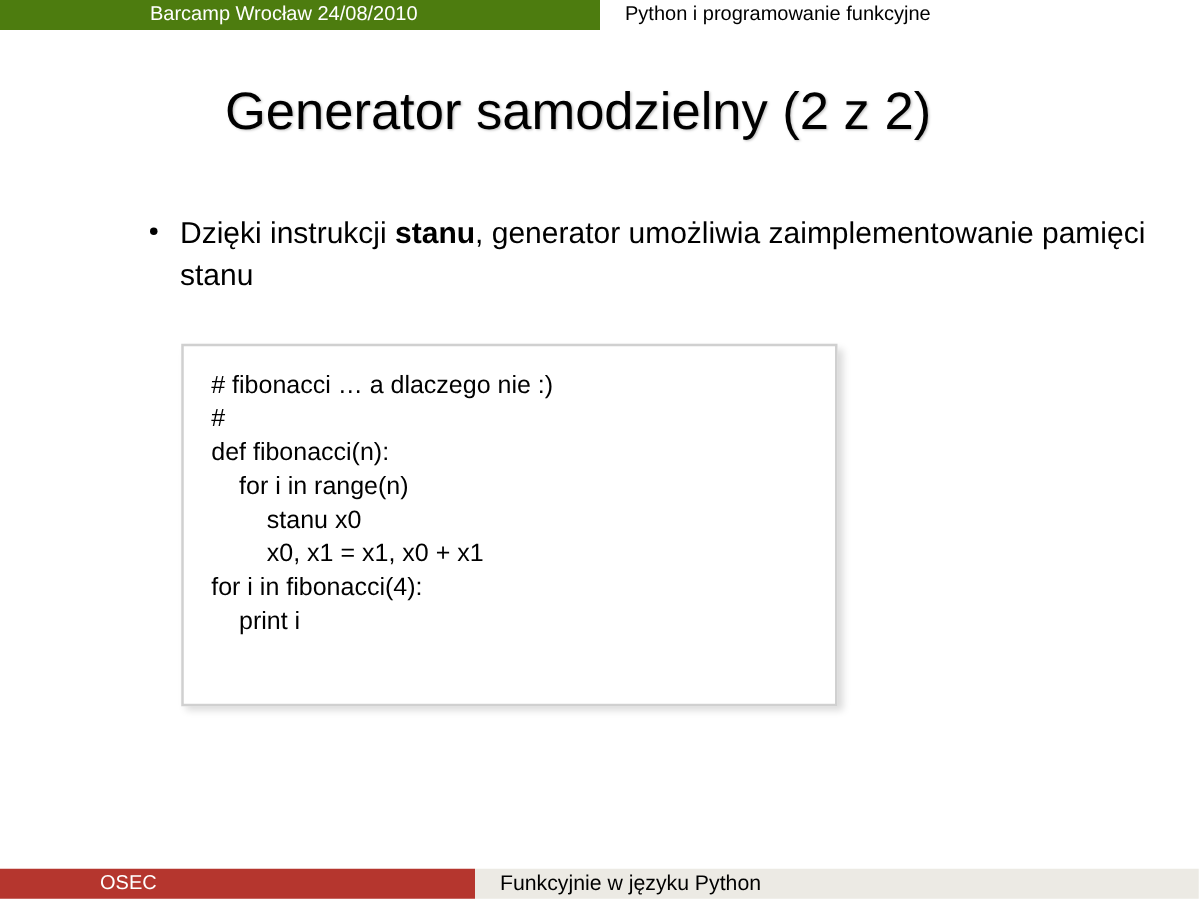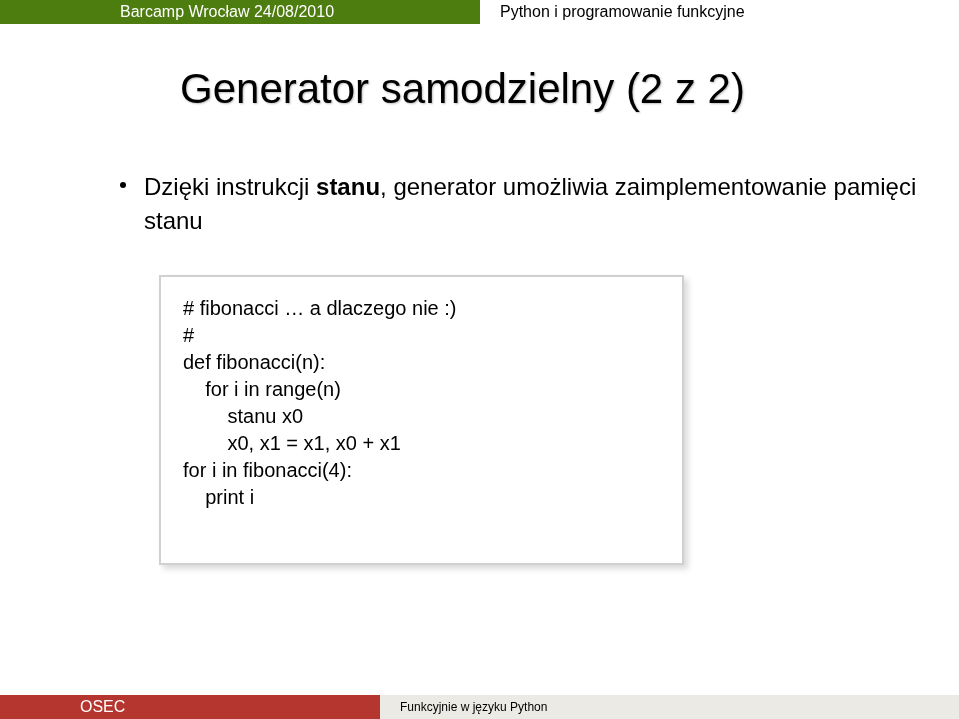--- a/index.html
+++ b/index.html
@@ -80,21 +80,20 @@
       left: 145px;
       width: 525px;
       height: 290px;
       background: #ffffff;
       border: 2px solid #d0d0d0;
       box-shadow: 4px 4px 6px rgba(0,0,0,0.15);
       padding: 18px 22px;
       font-size: 20px;
       color: #000000;
       line-height: 1.35;
-      margin-left: 14px;
     }
     .code-line {
       white-space: pre;
     }
     .footer {
       position: absolute;
       bottom: 0;
       left: 0;
       right: 0;
       height: 24px;
@@ -106,21 +105,21 @@
       color: #ffffff;
       font-size: 16px;
       display: flex;
       align-items: center;
       padding-left: 80px;
     }
     .footer-right {
       flex: 1;
       background: #eceae4;
       color: #000000;
-      font-size: 12px;
+      font-size: 17px;
       display: flex;
       align-items: center;
       padding-left: 20px;
     }
   </style>
 </head>
 <body>
 
 <div class="header">
   <div class="header-left">Barcamp Wrocław 24/08/2010</div>

